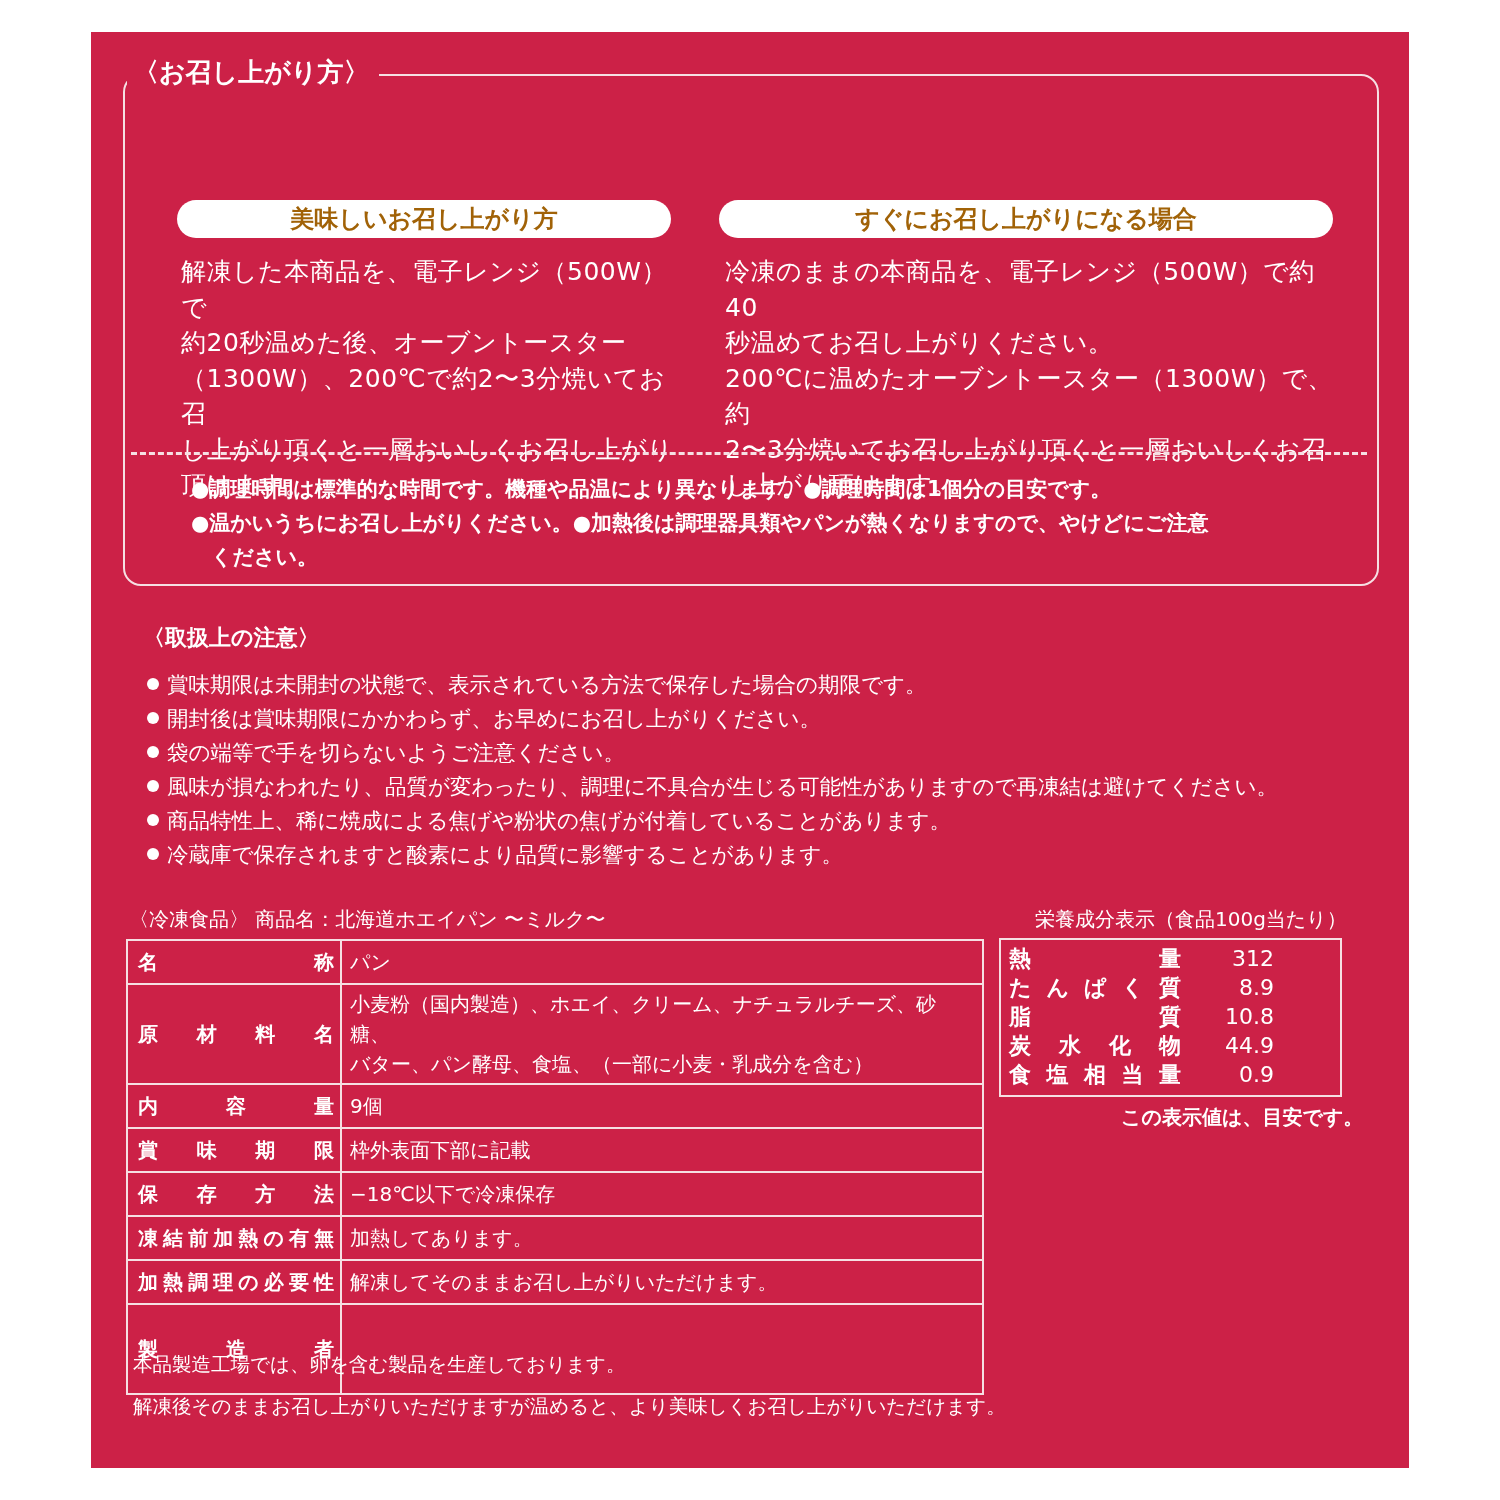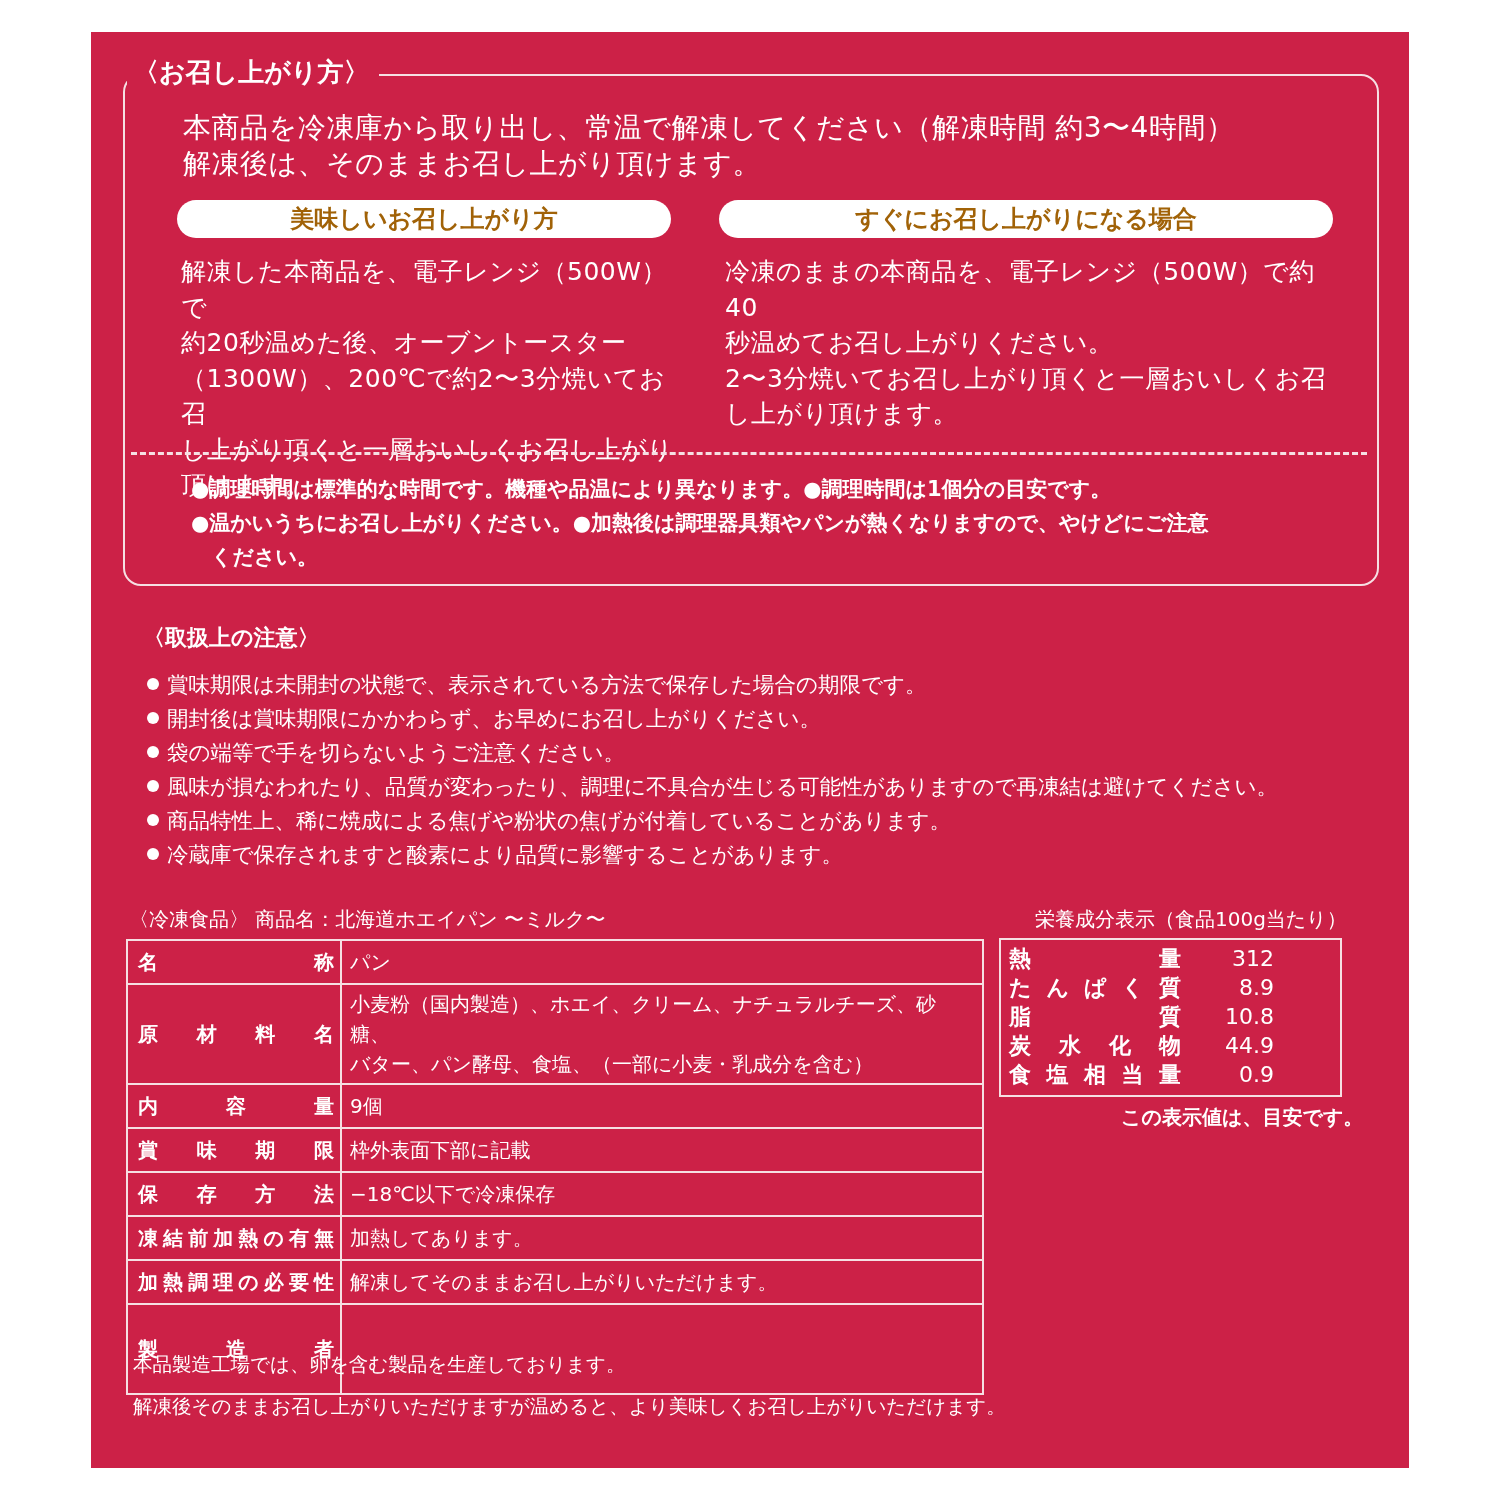--- a/index.html
+++ b/index.html
@@ -57,38 +57,35 @@
   .foot1 { position: absolute; left: 42px; top: 1318px; font-size: 19.5px; line-height: 30px; }
   .foot2 { position: absolute; left: 42px; top: 1360px; font-size: 19.5px; line-height: 30px; }
 </style>
 </head>
 <body>
 
 <div class="panel">
 
   <div class="serve-box"></div>
   <div class="serve-title">〈お召し上がり方〉</div>
-  <div class="serve-intro">
-    <div>本商品を冷凍庫から取り出し、常温で解凍してください（解凍時間 約3〜4時間）</div>
-    <div>解凍後は、そのままお召し上がり頂けます。</div>
-  </div>
 
   <div class="pill left">美味しいお召し上がり方</div>
   <div class="pill right">すぐにお召し上がりになる場合</div>
 
   <div class="col-text left">
     <div>解凍した本商品を、電子レンジ（500W）で</div>
     <div>約20秒温めた後、オーブントースター</div>
     <div>（1300W）、200℃で約2〜3分焼いてお召</div>
     <div>し上がり頂くと一層おいしくお召し上がり</div>
     <div>頂けます。</div>
   </div>
   <div class="col-text right">
     <div>冷凍のままの本商品を、電子レンジ（500W）で約40</div>
     <div>秒温めてお召し上がりください。</div>
+    <div>200℃に温めたオーブントースター（1300W）で、約</div>
     <div>2〜3分焼いてお召し上がり頂くと一層おいしくお召</div>
     <div>し上がり頂けます。</div>
   </div>
 
   <div class="dash"></div>
   <div class="notes">
     <div>●調理時間は標準的な時間です。機種や品温により異なります。●調理時間は1個分の目安です。</div>
     <div>●温かいうちにお召し上がりください。●加熱後は調理器具類やパンが熱くなりますので、やけどにご注意</div>
     <div class="indent">ください。</div>
   </div>

